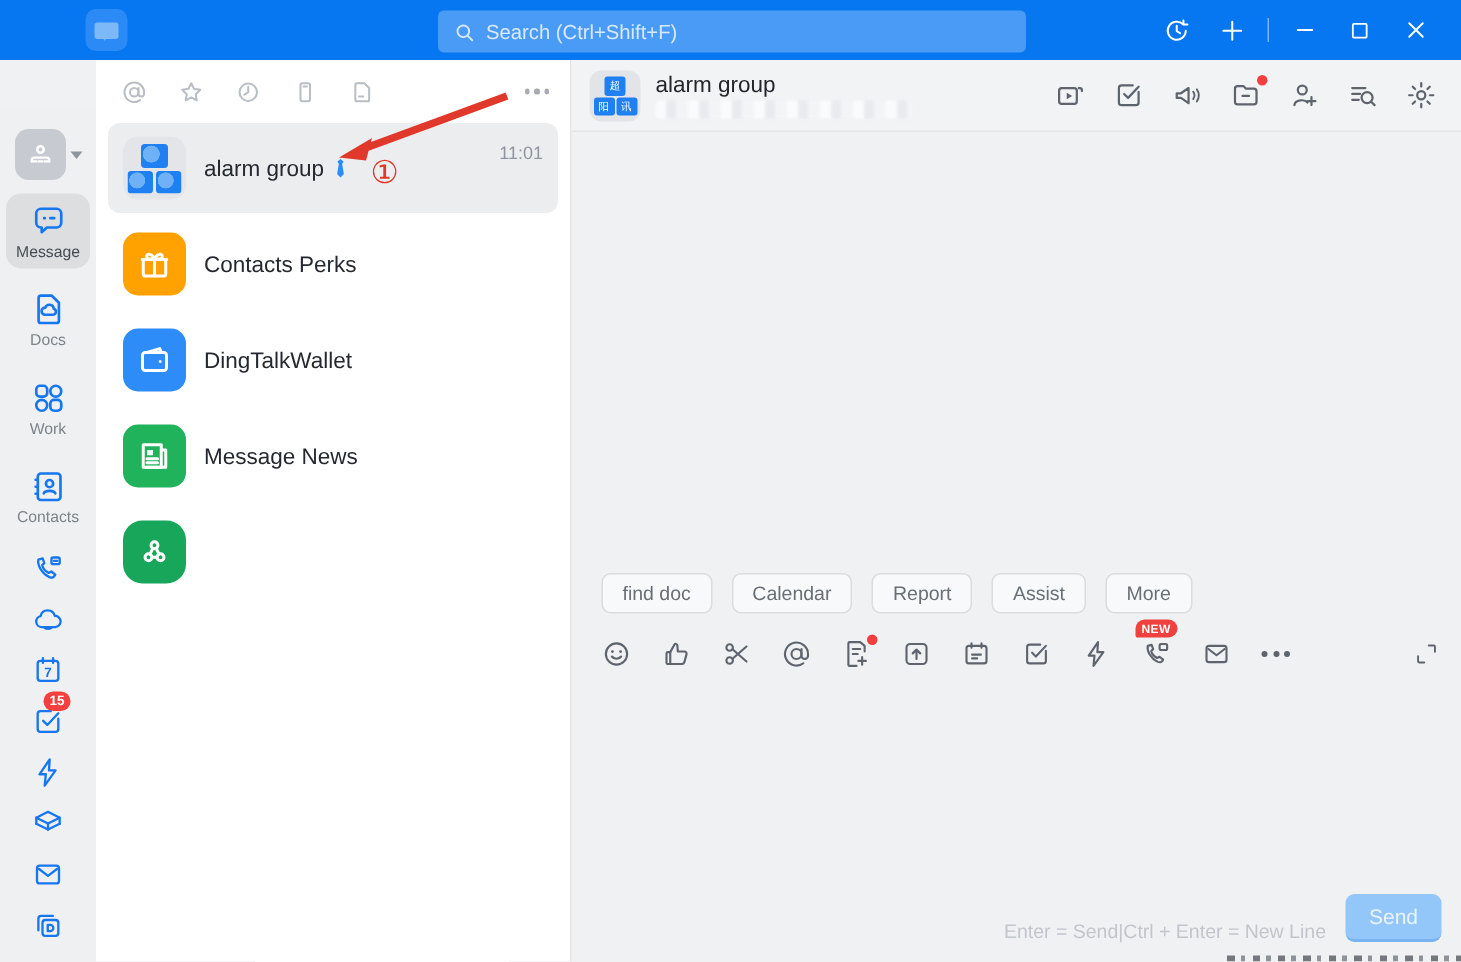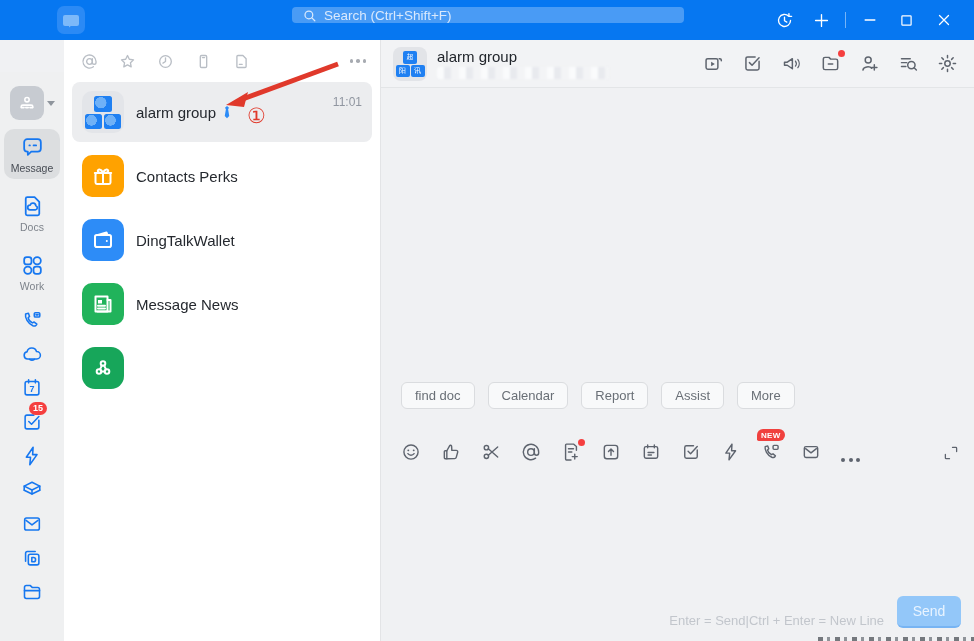--- a/index.html
+++ b/index.html
@@ -12,21 +12,21 @@
   svg { display:block; }
   .ic { fill:none; stroke:currentColor; stroke-width:1.7; stroke-linecap:round; stroke-linejoin:round; }
 
   
   .topbar { position:absolute; left:0; top:0; width:974px; height:40px; background:#0677F1; }
   .app-logo { position:absolute; left:57px; top:6px; width:28px; height:28px; border-radius:7px;
     background:#2B8AF5; display:flex; align-items:center; justify-content:center; }
   .app-logo .wing { width:16px; height:11px; border-radius:2px; background:#7DB9F9; position:relative; }
   .app-logo .wing:after{ content:""; position:absolute; left:6px; top:8px; width:6px; height:5px; background:#7DB9F9;
     clip-path:polygon(0 0,100% 0,0 100%); }
-  .search-box { position:absolute; left:292px; top:7px; width:392px; height:16px; border-radius:4px;
+  .search-box { position:absolute; left:292px; top:7px; width:392px; height:28px; border-radius:4px;
     background:rgba(255,255,255,.27); display:flex; align-items:center; padding:0 10px; gap:7px;
     color:#D9E9FD; font-size:13.5px; cursor:text; }
   .top-right { position:absolute; right:0; top:0; height:40px; display:flex; align-items:center; gap:0; padding-right:12px; }
   .tbtn { width:37px; height:40px; display:flex; align-items:center; justify-content:center; color:#fff; cursor:pointer; }
   .tdivider { width:1px; height:16px; background:rgba(255,255,255,.45); margin:0 5px; }
 
   
   .sidebar { position:absolute; left:0; top:40px; width:64px; height:601px; background:#EFF0F1;
     display:flex; flex-direction:column; align-items:center;margin-top:32px; }
   .side-avatar-row { margin-top:14px; display:flex; align-items:center; gap:3px; cursor:pointer; }
@@ -81,21 +81,21 @@
   .hicons { margin-left:auto; display:flex; align-items:center; gap:18px; color:#5E646E; }
   .hic { position:relative; cursor:pointer; }
   .reddot { position:absolute; top:-3px; right:-4px; width:7px; height:7px; border-radius:50%; background:#F53F3F; }
 
   
   .quick-row { position:absolute; left:20px; top:342px; display:flex; gap:13px;align-items:center; }
   .qbtn { border:1px solid #DADCDF; background:rgba(255,255,255,.55); color:#696F76; font-size:13px;
     border-radius:6px; padding:5px 13px; cursor:pointer; font-family:inherit; }
 
   
-  .toolbar { position:absolute; left:20px; right:14px; top:402px; display:flex; align-items:flex-end; gap:20px; color:#5E646E; }
+  .toolbar { position:absolute; left:20px; right:14px; top:386px; display:flex; align-items:center; gap:20px; color:#5E646E; }
   .tic { position:relative; cursor:pointer; }
   .new-badge { position:absolute; top:-13px; left:-4px; background:#F0413E; color:#fff; font-size:8px; font-weight:bold;
     padding:1.5px 4px; border-radius:7px 7px 7px 2px; letter-spacing:.3px; }
   .tool-dots { display:flex; gap:3.5px; cursor:pointer; }
   .tool-dots i { width:4px; height:4px; border-radius:50%; background:#5E646E; display:block; }
   .tic.expand { margin-left:auto; }
 
   
   .composer-row { position:absolute; right:13px; bottom:13px; display:flex; align-items:center; gap:13px; }
   .hint { font-size:13px; color:#C2C6CC;margin-top:18px; }
@@ -193,20 +193,31 @@
       <svg class="ic" width="25" height="25" viewBox="0 0 24 24">
           <rect x="4" y="4" width="7" height="7" rx="2.4"></rect>
           <circle cx="16.5" cy="7.5" r="3.5"></circle>
           <circle cx="7.5" cy="16.5" r="3.5"></circle>
           <rect x="13" y="13" width="7" height="7" rx="2.4"></rect>
         </svg>
     </span>
     <span class="nav-label">Work</span>
   </div>
 
+  <div class="nav-item">
+    <span>
+      <svg class="ic" width="25" height="25" viewBox="0 0 24 24">
+          <rect x="5" y="3.5" width="14.5" height="17" rx="2"></rect>
+          <path d="M5 7.5H3.6M5 12H3.6M5 16.5H3.6"></path>
+          <circle cx="12.5" cy="10" r="2.3"></circle>
+          <path d="M8.8 16.3c.6-2.2 6.8-2.2 7.4 0"></path>
+        </svg>
+    </span>
+    <span class="nav-label">Contacts</span>
+  </div>
 
   <div class="tool-item">
     <svg class="ic" width="22" height="22" viewBox="0 0 24 24">
         <path d="M5 5.5c-.8 4 2.3 10 8 12.8 2.3.9 3.8-.3 4.3-1.8l-2.9-2.3-1.9 1c-1.9-1-4.2-3.4-4.7-5.6l1.5-1.5-1.2-3.4z"></path>
         <rect x="14.5" y="4" width="6" height="4.8" rx="1.2"></rect>
         <path d="M16.3 6.4h2.4"></path>
       </svg>
   </div>
 
   <div class="tool-item">

